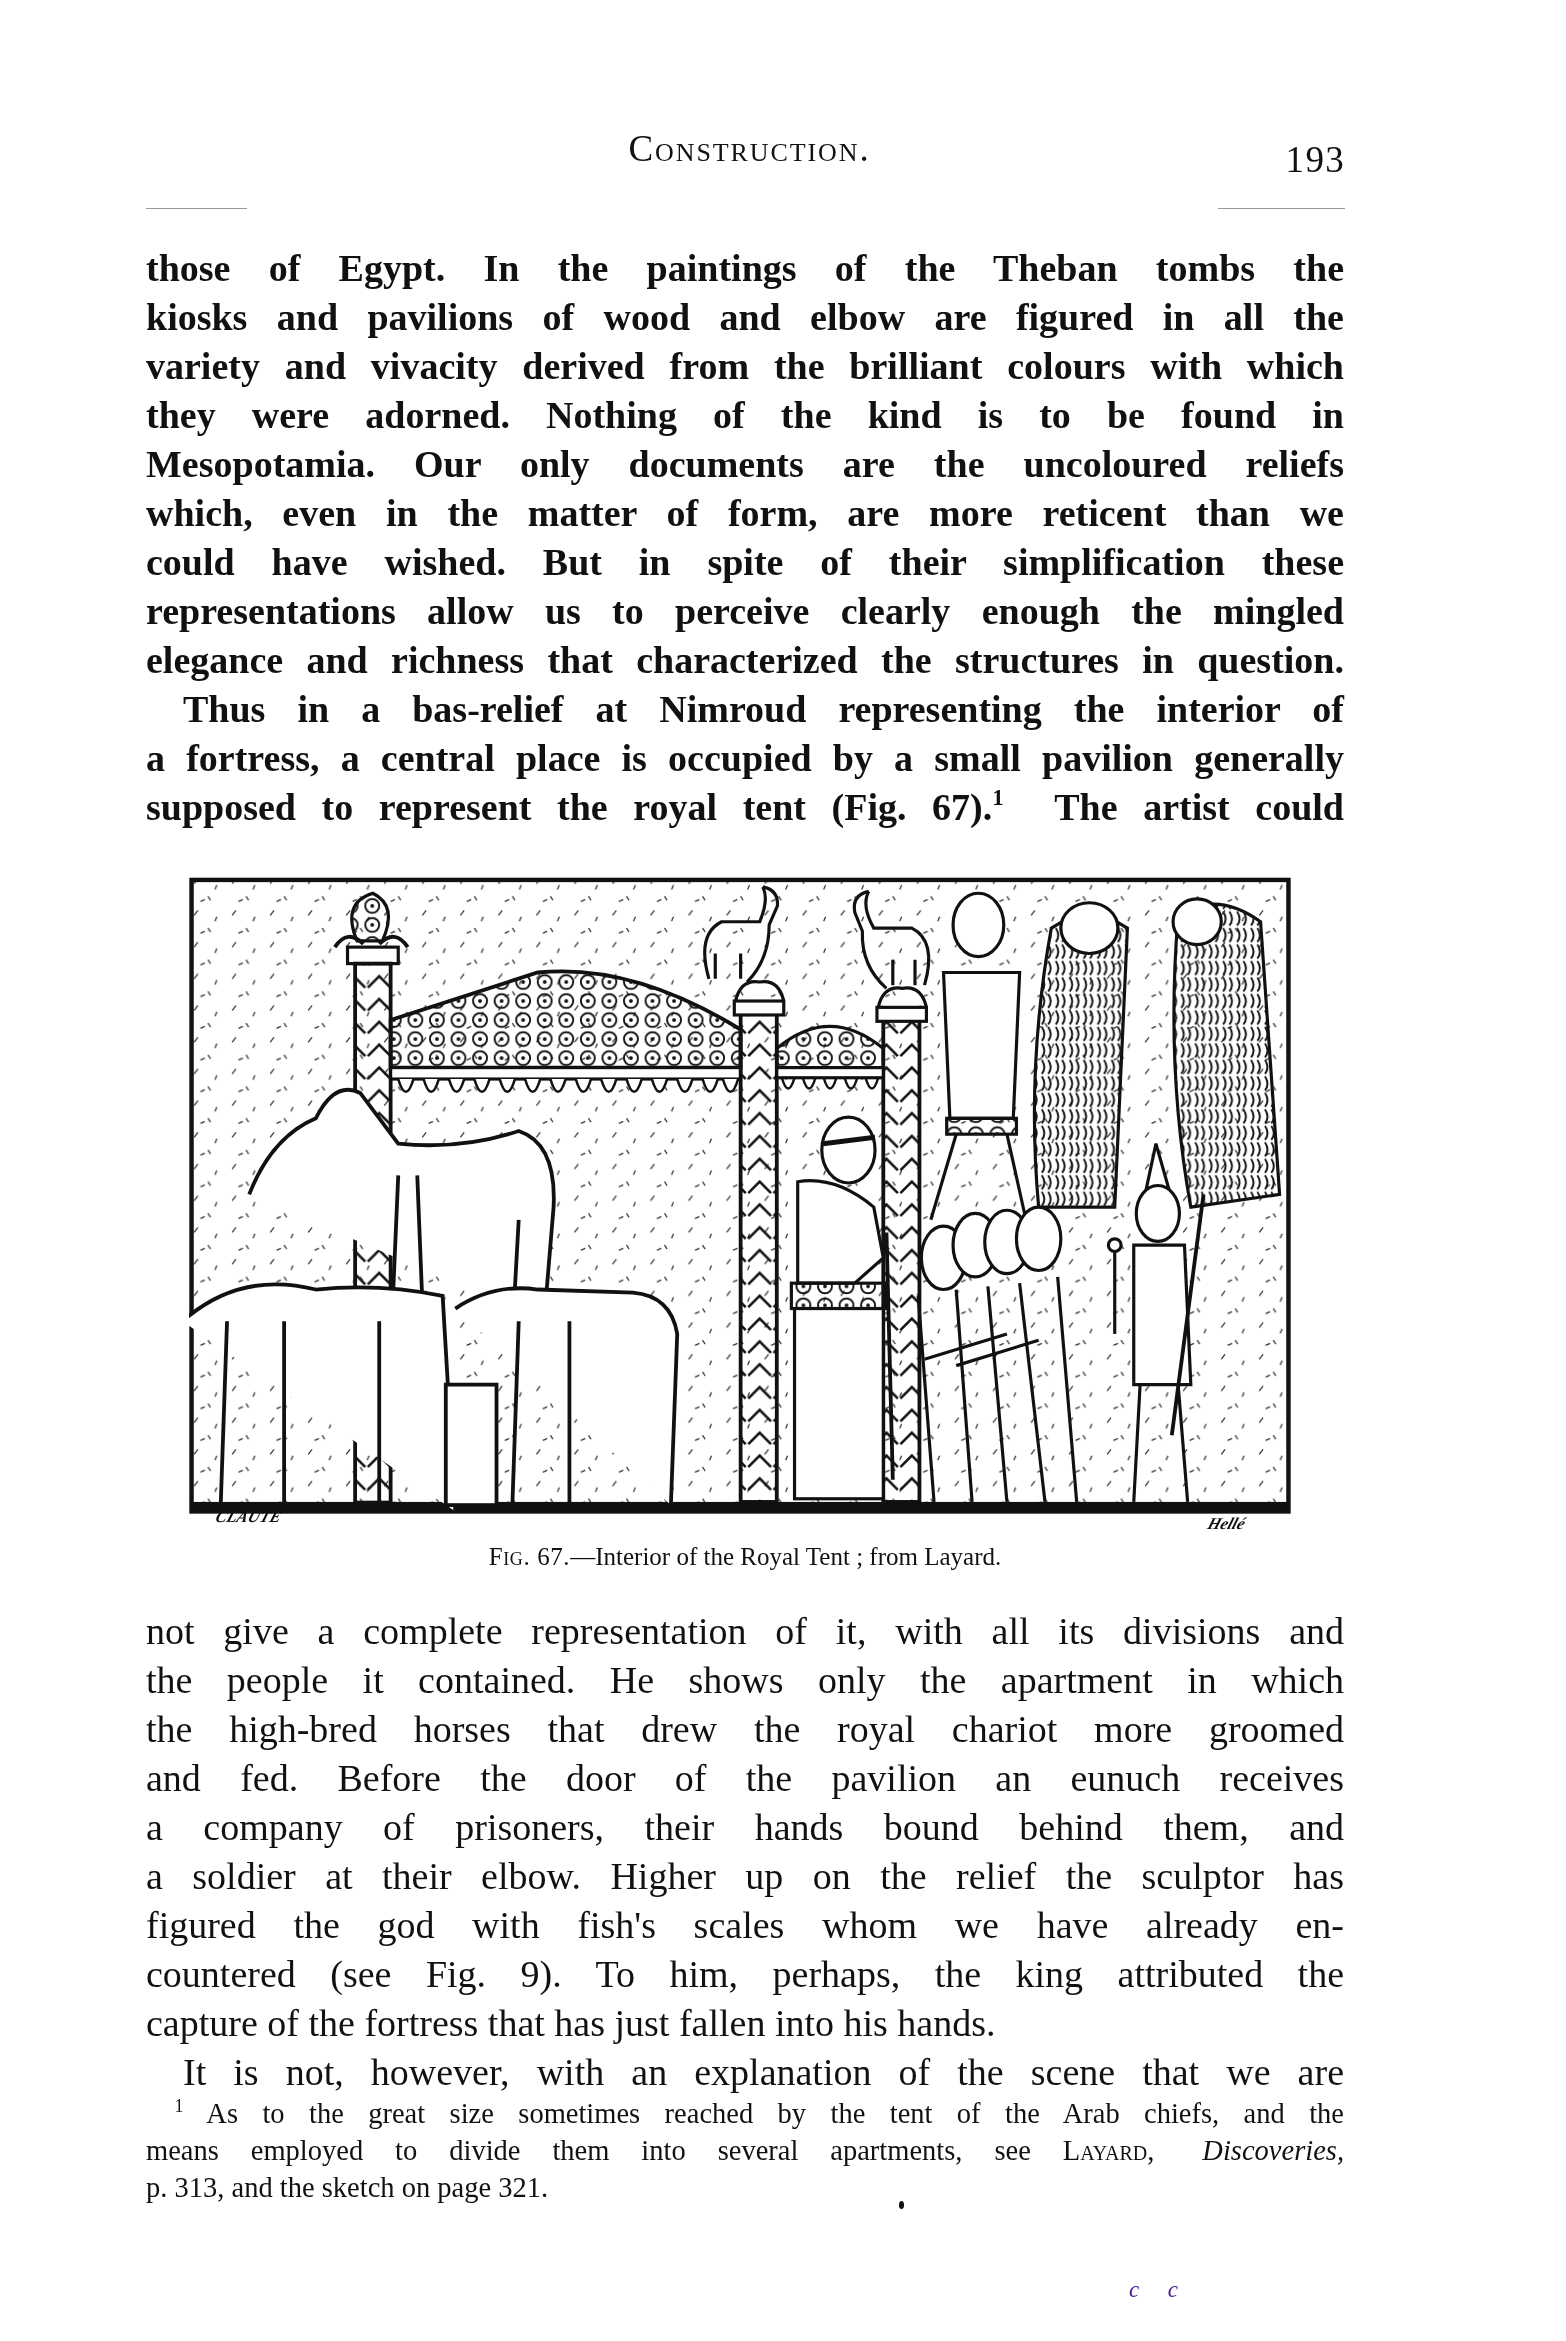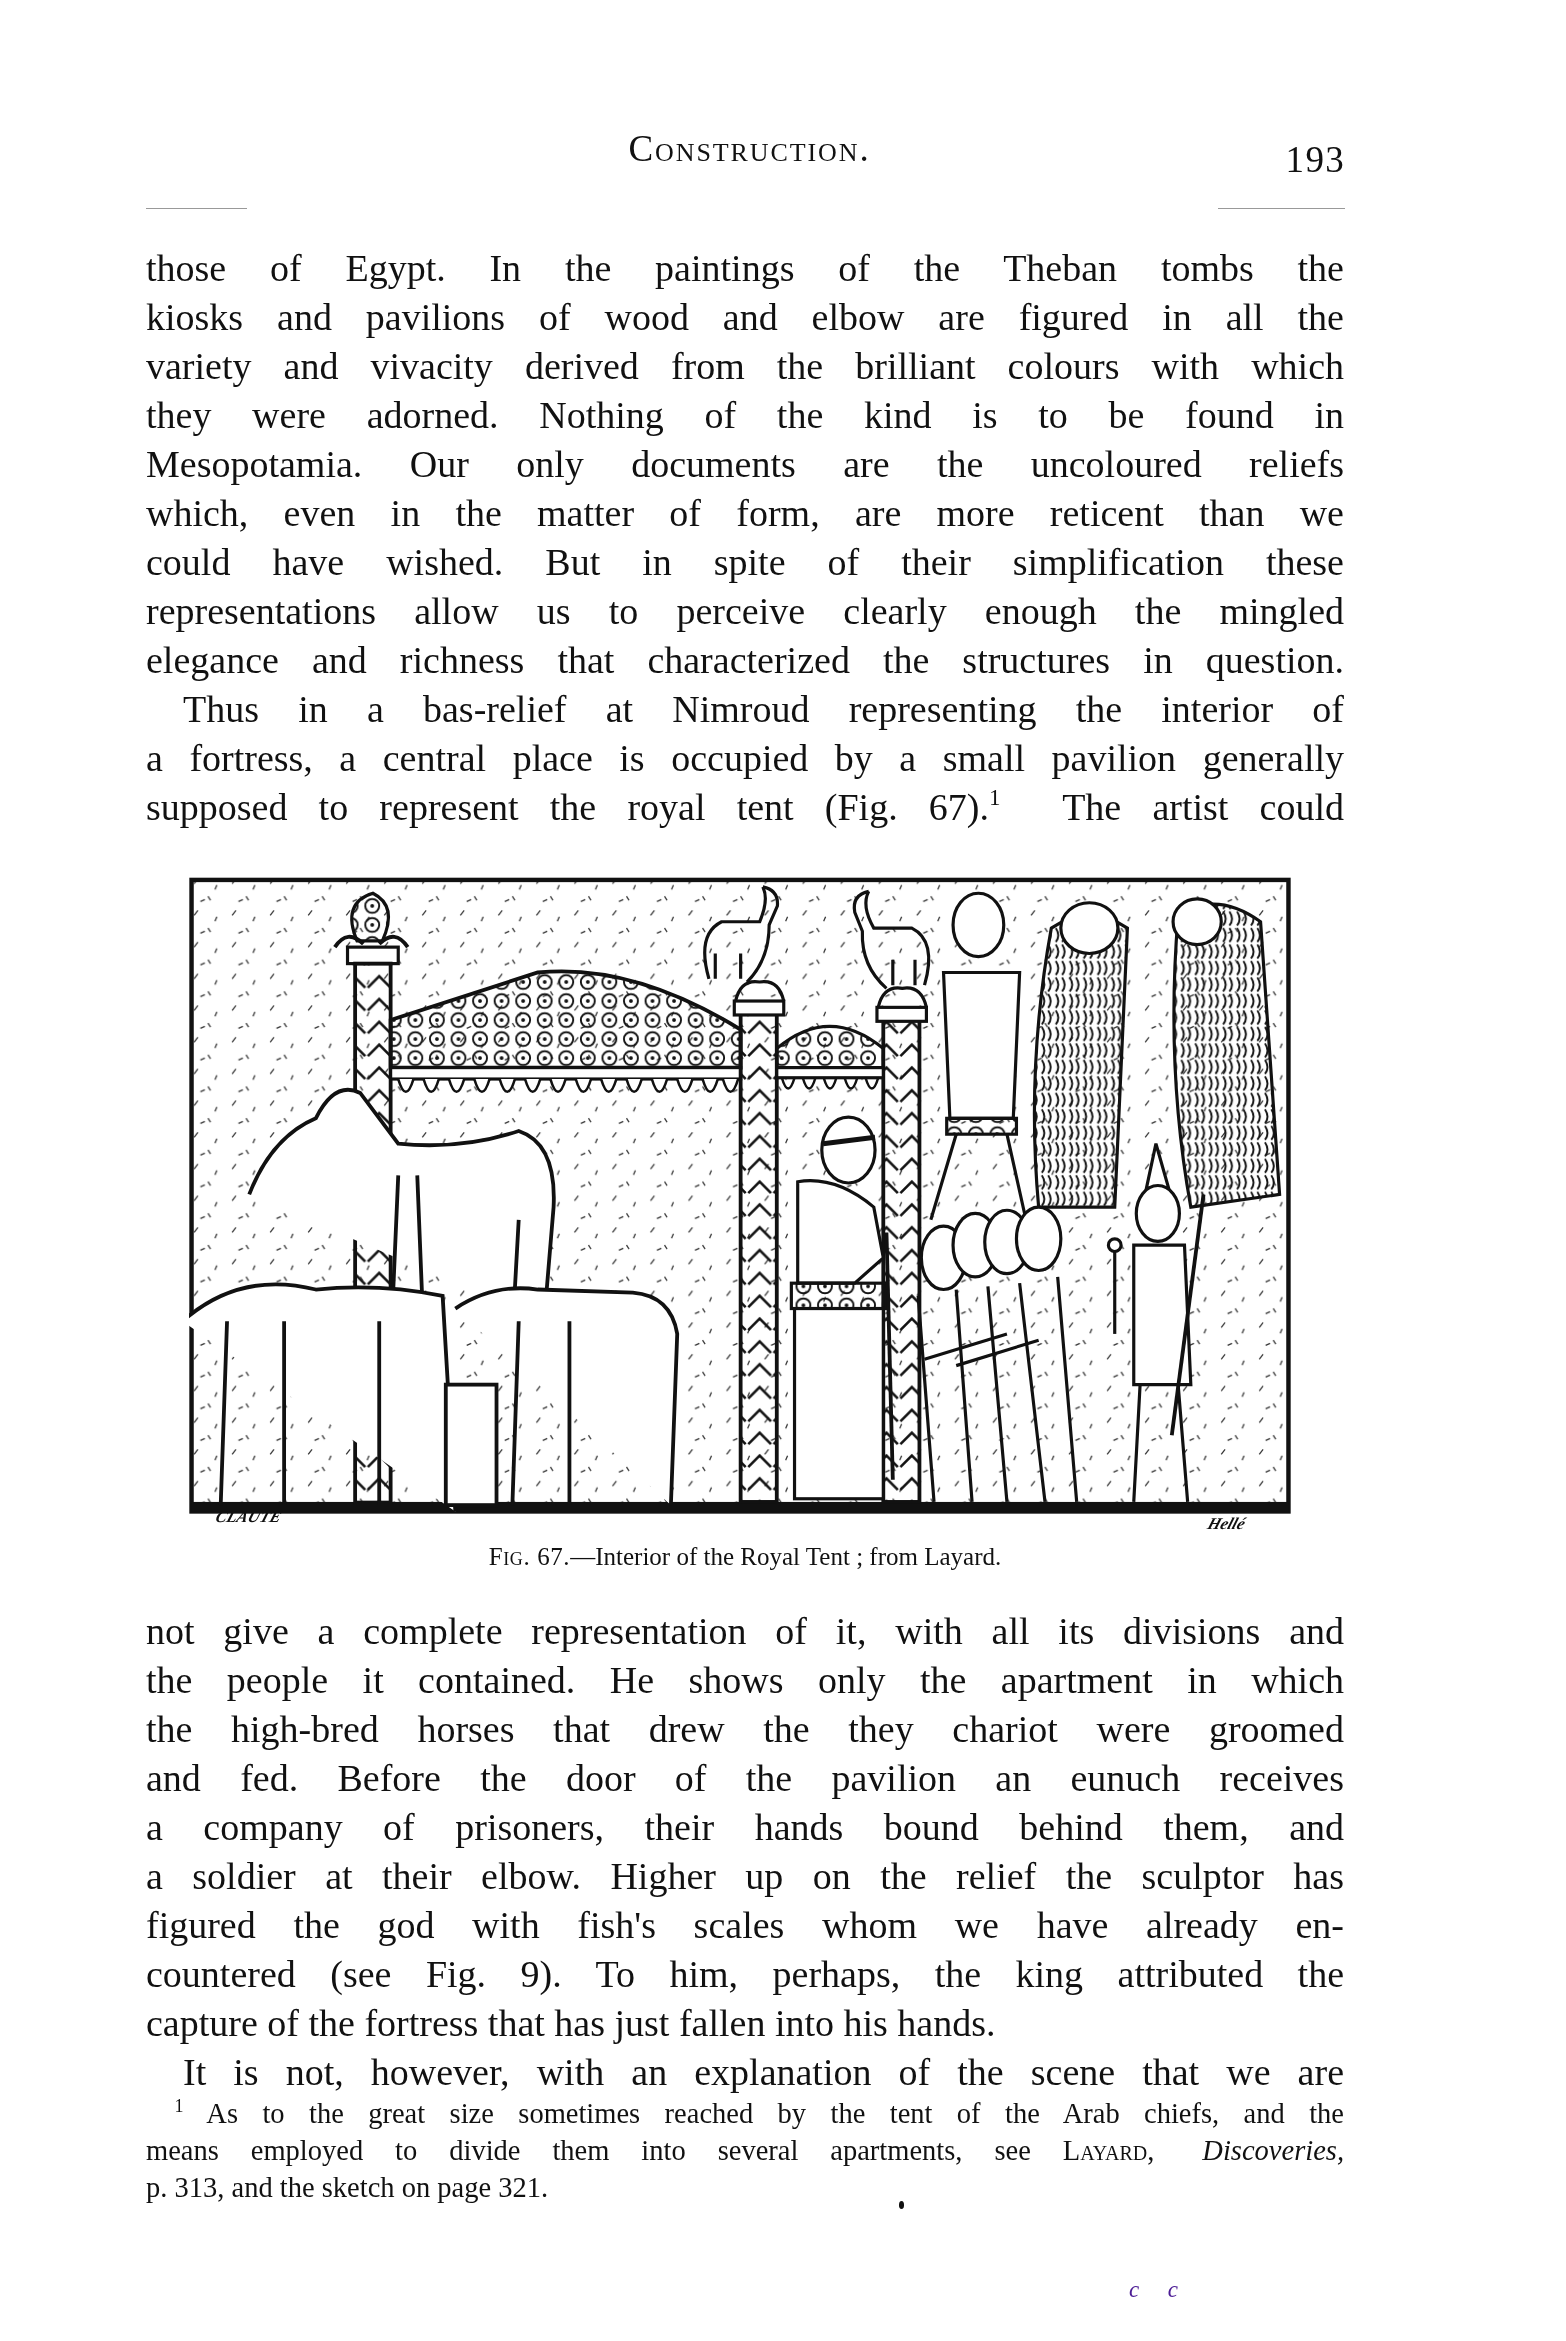--- a/index.html
+++ b/index.html
@@ -44,21 +44,21 @@
 
 <div class="page">
 
   <div class="running-head">
     <div class="running-title">Construction.</div>
     <div class="page-number">193</div>
     <div class="head-rule" style="left:0;width:101px;"></div>
     <div class="head-rule" style="left:1072px;width:127px;"></div>
   </div>
 
-  <div class="body-block" style="top:244px;">
+  <div class="body-block" style="top:244px;font-weight:bold;">
     <span class="line">those of Egypt.  In the paintings of the Theban tombs the</span>
     <span class="line">kiosks and pavilions of wood and elbow are figured in all the</span>
     <span class="line">variety and vivacity derived from the brilliant colours with which</span>
     <span class="line">they were adorned.  Nothing of the kind is to be found in</span>
     <span class="line">Mesopotamia.  Our only documents are the uncoloured reliefs</span>
     <span class="line">which, even in the matter of form, are more reticent than we</span>
     <span class="line">could have wished.  But in spite of their simplification these</span>
     <span class="line">representations allow us to perceive clearly enough the mingled</span>
     <span class="line">elegance and richness that characterized the structures in question.</span>
     <span class="line indent">Thus in a bas-relief at Nimroud representing the interior of</span>
@@ -177,21 +177,21 @@
   <div class="sig sig-left">CLAUTE</div>
   <div class="sig sig-right">Hellé</div>
 
   <div class="caption">
     <span class="fig-label">Fig. 67.</span><span>—Interior of the Royal Tent ; from Layard.</span>
   </div>
 
   <div class="body-block" style="top:1607px;">
     <span class="line">not give a complete representation of it, with all its divisions and</span>
     <span class="line">the people it contained.  He shows only the apartment in which</span>
-    <span class="line">the high-bred horses that drew the they chariot were groomed</span>
+    <span class="line">the high-bred horses that drew the royal chariot more groomed</span>
     <span class="line">and fed.  Before the door of the pavilion an eunuch receives</span>
     <span class="line">a company of prisoners, their hands bound behind them, and</span>
     <span class="line">a soldier at their elbow.  Higher up on the relief the sculptor has</span>
     <span class="line">figured the god with fish's scales whom we have already en-</span>
     <span class="line">countered (see Fig. 9).  To him, perhaps, the king attributed the</span>
     <span class="line last">capture of the fortress that has just fallen into his hands.</span>
     <span class="line indent">It is not, however, with an explanation of the scene that we are</span>
   </div>
 
   <div class="footnotes">

